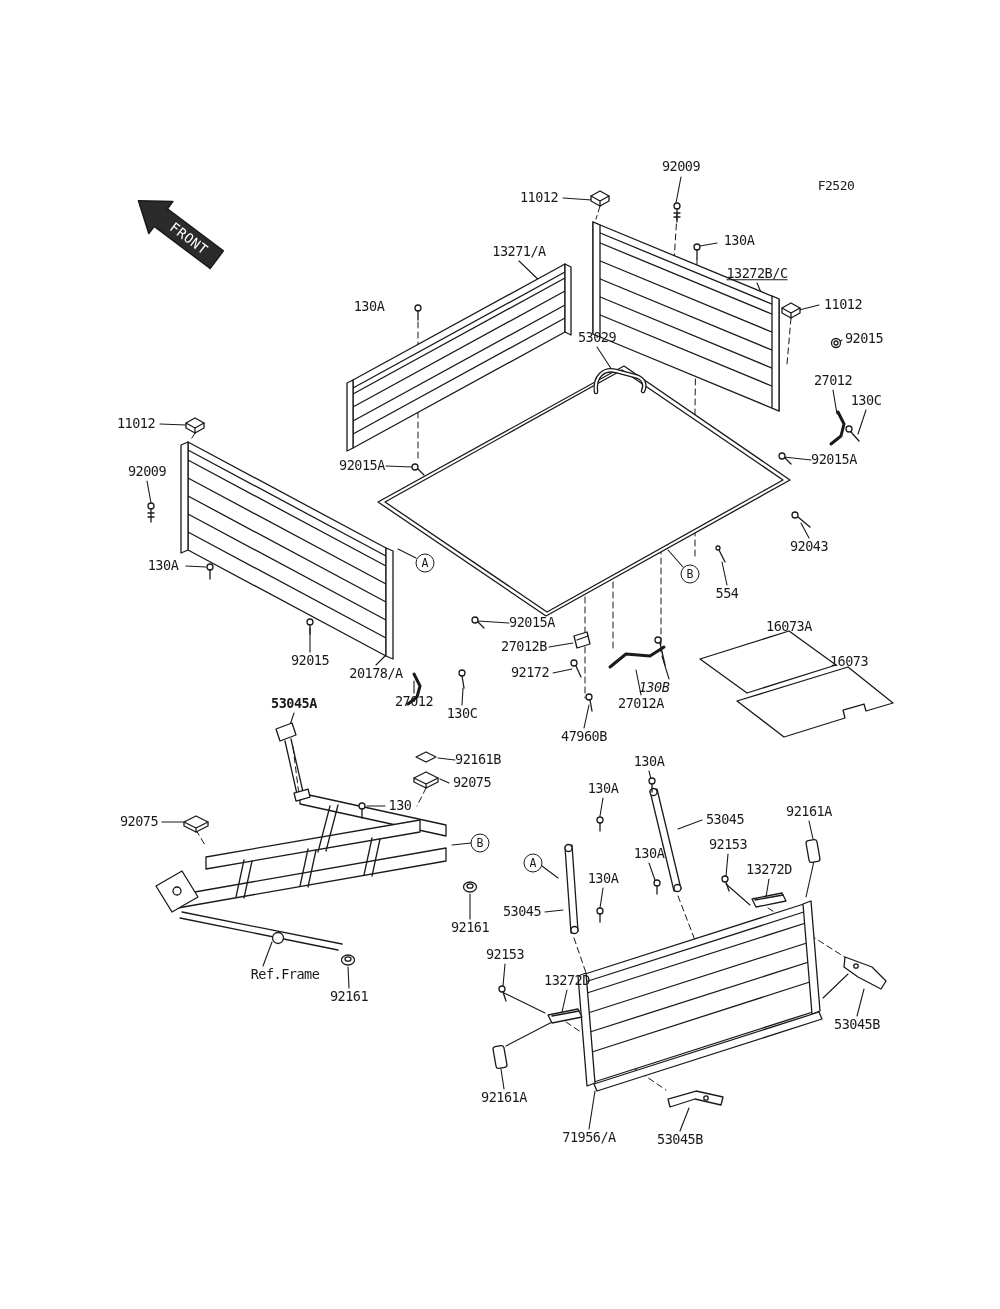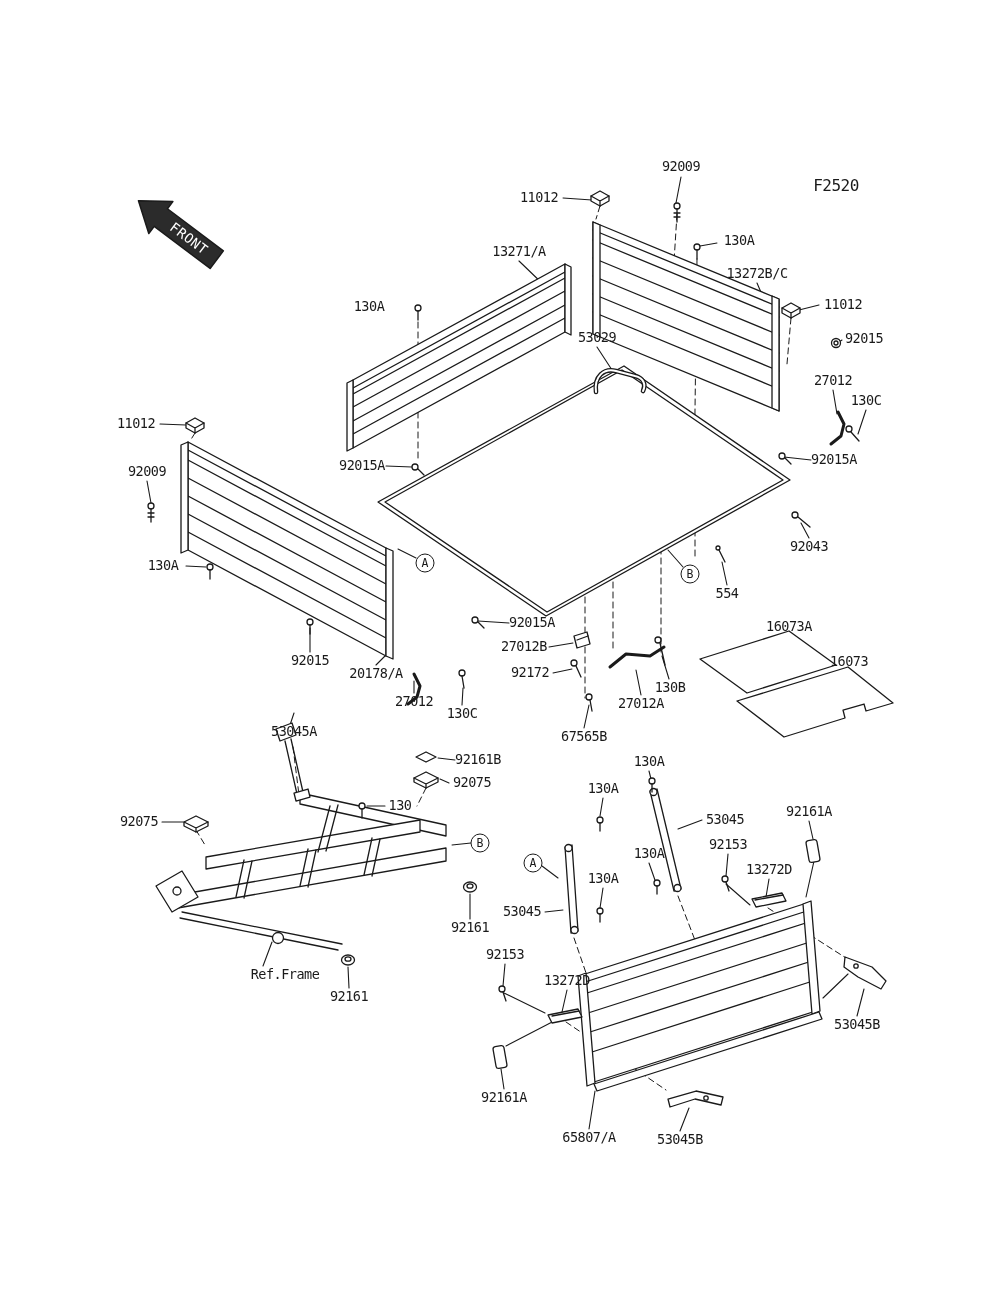--- a/index.html
+++ b/index.html
@@ -3,21 +3,21 @@
 <meta charset="utf-8">
 <style>
   :root { --ink:#1a1a1a; --paper:#ffffff; }
   * { margin:0; padding:0; box-sizing:border-box; }
   html,body { width:1000px; height:1309px; }
   body { background:var(--paper); font-family:"DejaVu Sans Mono","Liberation Mono",monospace; color:var(--ink); }
   .stage { position:relative; width:1000px; height:1309px; background:var(--paper); overflow:hidden; }
   .diagram-svg { position:absolute; left:0; top:0; }
   .part-label { position:absolute; transform:translate(-50%,-50%); font-size:13.5px; line-height:1; white-space:nowrap; letter-spacing:-0.5px; color:var(--ink);text-align:center; }
   .callout { position:absolute; transform:translate(-50%,-50%); width:19px; height:19px; border:1.4px solid var(--ink); border-radius:50%; display:flex; align-items:center; justify-content:center; font-size:11.5px; line-height:1; background:var(--paper); color:var(--ink); }
-  .code-label { position:absolute; left:836px; top:185px; transform:translate(-50%,-50%); font-size:16px; letter-spacing:-0.5px; color:var(--ink); }
+  .code-label { position:absolute; left:836px; top:185px; transform:translate(-50%,-50%); font-size:13px; letter-spacing:-0.5px; color:var(--ink); }
 </style>
 </head>
 <body>
 
 <div class="stage">
 
   <svg class="diagram-svg" width="1000" height="1309" viewBox="0 0 1000 1309">
     <g stroke="#1a1a1a" stroke-width="1.3" fill="none" stroke-linecap="round" stroke-linejoin="round">
 
       <path stroke-width="1.1" d="
@@ -233,68 +233,68 @@
       </g>
     </g>
   </svg>
 
   <div class="code-label">F2520</div>
   <div>
       <div class="part-label" style="left: 681px; top: 167px;">92009</div>
       <div class="part-label" style="left: 539px; top: 198px;">11012</div>
       <div class="part-label" style="left: 519px; top: 252px;">13271/A</div>
       <div class="part-label" style="left: 739px; top: 241px;">130A</div>
-      <div class="part-label" style="left: 757px; top: 274px;">13272B/C</div>
+      <div class="part-label" style="left: 757px; top: 274px; text-decoration: underline;">13272B/C</div>
       <div class="part-label" style="left: 843px; top: 305px;">11012</div>
       <div class="part-label" style="left: 369px; top: 307px;">130A</div>
       <div class="part-label" style="left: 864px; top: 339px;">92015</div>
       <div class="part-label" style="left: 597px; top: 338px;">53029</div>
       <div class="part-label" style="left: 833px; top: 381px;">27012</div>
       <div class="part-label" style="left: 866px; top: 401px;">130C</div>
       <div class="part-label" style="left: 136px; top: 424px;">11012</div>
       <div class="part-label" style="left: 834px; top: 460px;">92015A</div>
       <div class="part-label" style="left: 147px; top: 472px;">92009</div>
       <div class="part-label" style="left: 362px; top: 466px;">92015A</div>
       <div class="part-label" style="left: 163px; top: 566px;">130A</div>
       <div class="part-label" style="left: 809px; top: 547px;">92043</div>
       <div class="part-label" style="left: 727px; top: 594px;">554</div>
       <div class="part-label" style="left: 532px; top: 623px;">92015A</div>
       <div class="part-label" style="left: 789px; top: 627px;">16073A</div>
       <div class="part-label" style="left: 524px; top: 647px;">27012B</div>
       <div class="part-label" style="left: 849px; top: 662px;">16073</div>
       <div class="part-label" style="left: 310px; top: 661px;">92015</div>
       <div class="part-label" style="left: 376px; top: 674px;">20178/A</div>
       <div class="part-label" style="left: 530px; top: 673px;">92172</div>
-      <div class="part-label" style="left: 670px; top: 688px;">130B</div>
+      <div class="part-label" style="left: 654px; top: 688px; font-style: italic;">130B</div>
       <div class="part-label" style="left: 414px; top: 702px;">27012</div>
       <div class="part-label" style="left: 641px; top: 704px;">27012A</div>
       <div class="part-label" style="left: 462px; top: 714px;">130C</div>
-      <div class="part-label" style="left: 294px; top: 732px;">53045A</div>
-      <div class="part-label" style="left: 584px; top: 737px;">67565B</div>
+      <div class="part-label" style="left: 294px; top: 704px; font-weight: bold;">53045A</div>
+      <div class="part-label" style="left: 584px; top: 737px;">47960B</div>
       <div class="part-label" style="left: 478px; top: 760px;">92161B</div>
       <div class="part-label" style="left: 472px; top: 783px;">92075</div>
       <div class="part-label" style="left: 649px; top: 762px;">130A</div>
       <div class="part-label" style="left: 603px; top: 789px;">130A</div>
       <div class="part-label" style="left: 400px; top: 806px;">130</div>
       <div class="part-label" style="left: 139px; top: 822px;">92075</div>
       <div class="part-label" style="left: 725px; top: 820px;">53045</div>
       <div class="part-label" style="left: 809px; top: 812px;">92161A</div>
       <div class="part-label" style="left: 728px; top: 845px;">92153</div>
       <div class="part-label" style="left: 649px; top: 854px;">130A</div>
       <div class="part-label" style="left: 769px; top: 870px;">13272D</div>
       <div class="part-label" style="left: 603px; top: 879px;">130A</div>
       <div class="part-label" style="left: 522px; top: 912px;">53045</div>
       <div class="part-label" style="left: 470px; top: 928px;">92161</div>
       <div class="part-label" style="left: 505px; top: 955px;">92153</div>
       <div class="part-label" style="left: 567px; top: 981px;">13272D</div>
       <div class="part-label" style="left: 263px; top: 975px; padding-left: 44px;">Ref.Frame</div>
       <div class="part-label" style="left: 349px; top: 997px;">92161</div>
       <div class="part-label" style="left: 857px; top: 1025px;">53045B</div>
       <div class="part-label" style="left: 504px; top: 1098px;">92161A</div>
-      <div class="part-label" style="left: 589px; top: 1138px;">65807/A</div>
+      <div class="part-label" style="left: 589px; top: 1138px;">71956/A</div>
       <div class="part-label" style="left: 680px; top: 1140px;">53045B</div>
       <div class="callout" style="left: 425px; top: 563px;">A</div>
       <div class="callout" style="left: 690px; top: 574px;">B</div>
       <div class="callout" style="left: 480px; top: 843px;">B</div>
       <div class="callout" style="left: 533px; top: 863px;">A</div>
     </div>
 
 </div>
 
 </body></html>

